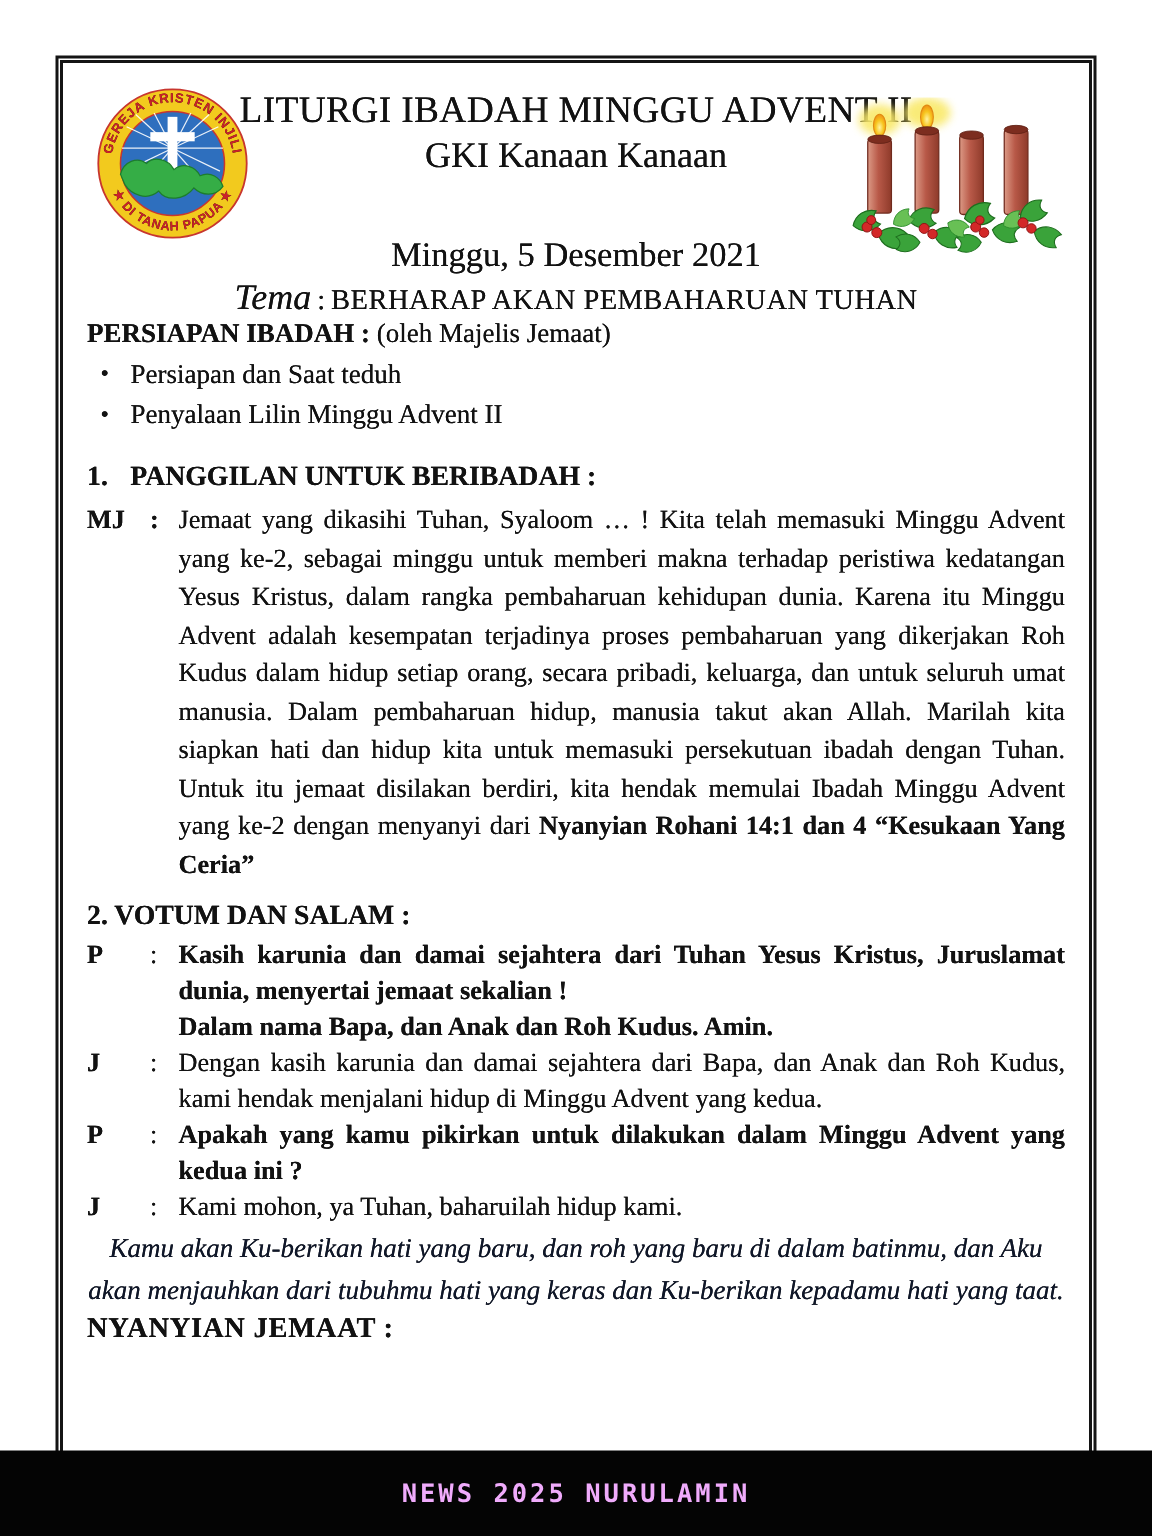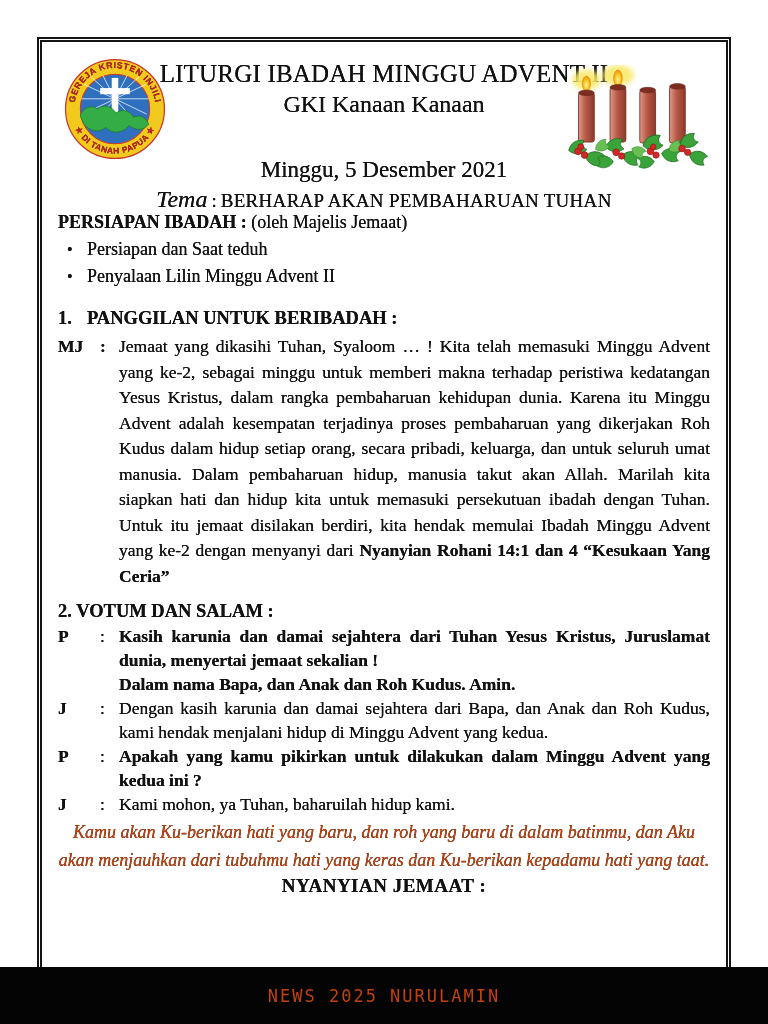--- a/index.html
+++ b/index.html
@@ -41,29 +41,29 @@
   .mj-block { margin-top:2px; font-size:17.5px; line-height:25.5px; }
   .speaker { font-weight:bold; }
   .dialog-text { text-align:justify; }
   .bold-line { font-weight:bold; }
 
   .s2-head { margin-top:9px; font-size:18.5px; font-weight:bold; line-height:26px; }
   .s2-dialog { font-size:17.5px; line-height:24px; }
 
   .s3-head { margin-top:2px; margin-left:-12px; padding-left:17px; text-indent:-17px;
              font-size:18px; font-weight:bold; line-height:23.5px; }
-  .quote { margin-top:3px; text-align:center; font-style:italic; font-size:18px; line-height:27.5px; color:#c2410c; }
+  .quote { margin-top:3px; text-align:center; font-style:italic; font-size:18px; line-height:27.5px; color:#0f172a; }
   .stage-dir { text-align:right; font-weight:bold; font-style:italic; font-size:18.5px; line-height:21px; margin-top:2px; }
-  .nyanyian { text-align:center; font-weight:bold; font-size:19px; line-height:24px; letter-spacing:0.5px; }
+  .nyanyian { font-weight:bold; font-size:19px; line-height:24px; letter-spacing:0.5px; }
 
   
   .footer-bar { position:absolute; left:0; top:967px; width:768px; height:57px;
                 background:#040404; z-index:6; display:flex; align-items:center; justify-content:center; }
-  .footer-text { font-family:"DejaVu Sans Mono", monospace; font-weight:normal;
-                 color:#c2410c; font-size:17px; letter-spacing:2px; }
+  .footer-text { font-family:"DejaVu Sans Mono", monospace; font-weight:bold;
+                 color:#f0abfc; font-size:17px; letter-spacing:2px; }
 </style>
 </head>
 <body>
 
 <div class="sheet">
   <div class="sheet-inner-line"></div>
   <div class="content doc-text">
 
     <div class="header">
 

